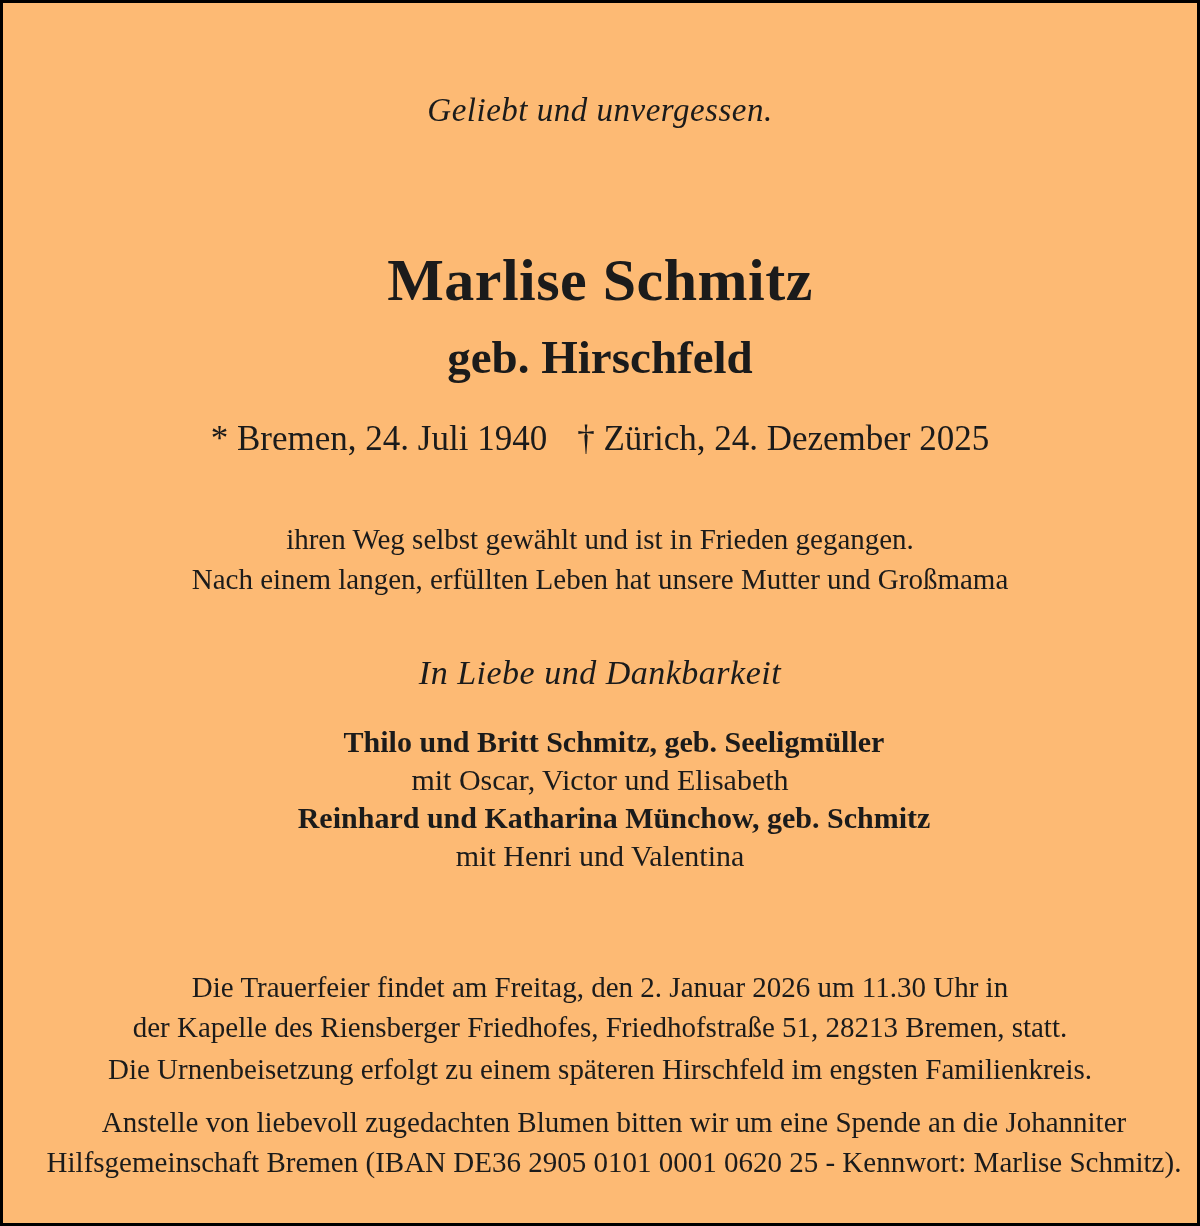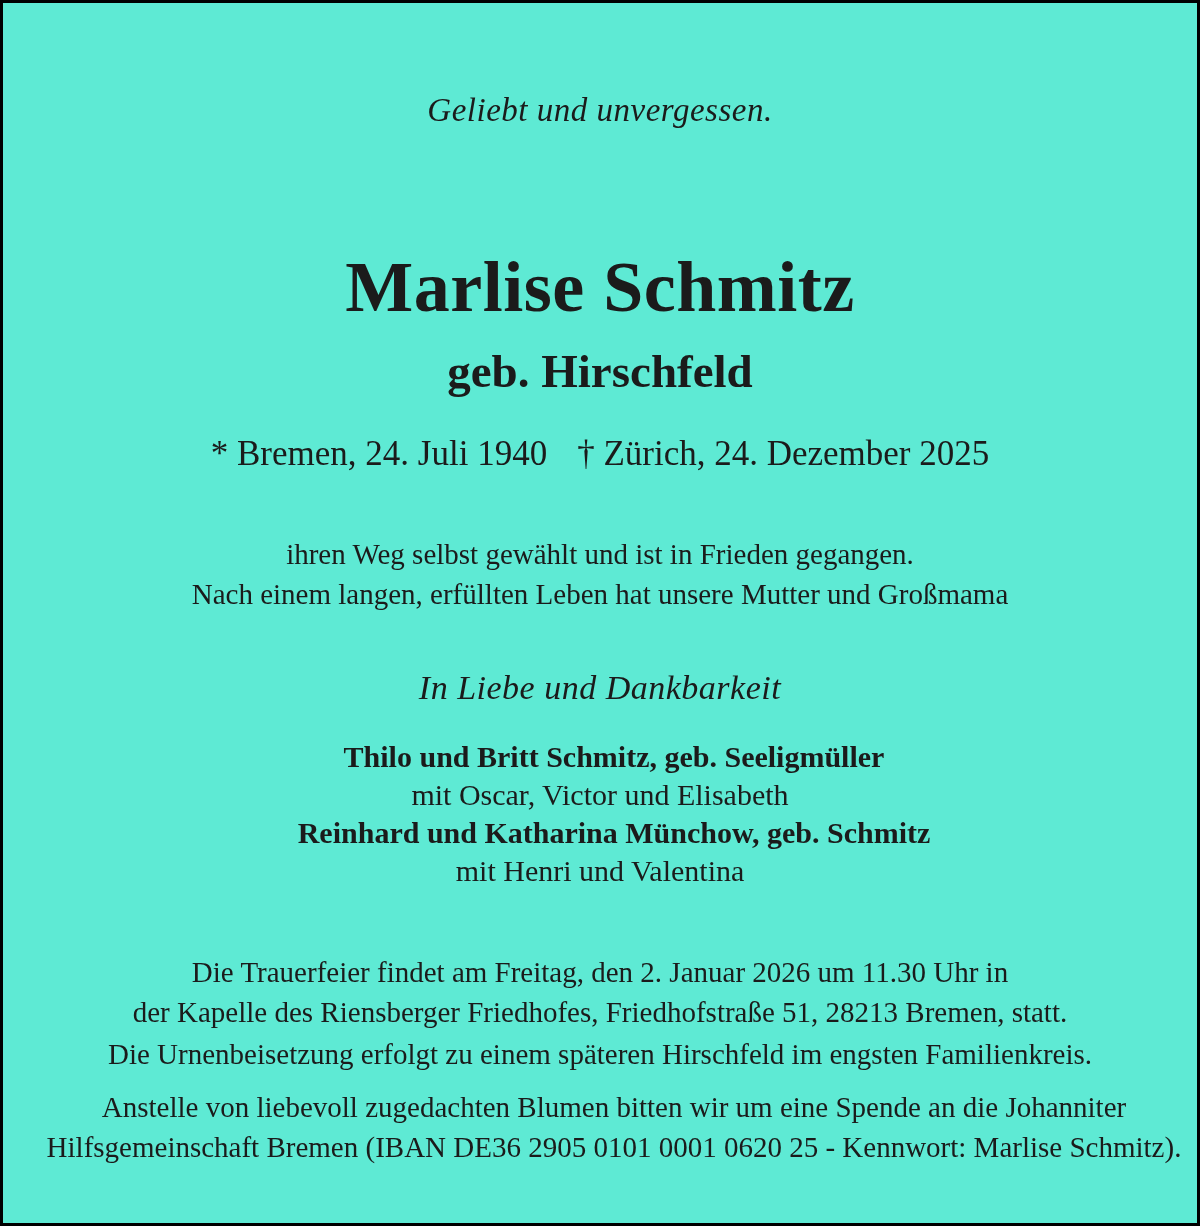--- a/index.html
+++ b/index.html
@@ -1,37 +1,37 @@
 <!DOCTYPE html>
 <html><head>
 <meta charset="utf-8">
 <style>
   * { margin: 0; padding: 0; box-sizing: border-box; }
   html, body { background: #e9e9e9; }
   .page {
     position: relative;
     width: 1200px;
     height: 1226px;
-    background: #5eead4;
+    background: #fdba74;
     border: 3px solid #000000;
     font-family: "Liberation Serif", "DejaVu Serif", serif;
     color: #1b1b1b;
     text-align: center;
     overflow: hidden;
   }
   .epigraph {
     margin-top: 86px;
     font-size: 33px;
     font-style: italic;
     line-height: 1.3;
     letter-spacing: 0.5px;
   }
   .deceased-name {
     margin-top: 112px;
-    font-size: 72px;
+    font-size: 60px;
     font-weight: bold;
     line-height: 1.2;
     letter-spacing: 0.5px;
   }
   .maiden-name {
     margin-top: 13px;
     font-size: 47px;
     font-weight: bold;
     line-height: 1.2;
   }
@@ -56,21 +56,21 @@
     letter-spacing: 0.5px;
   }
   .mourners {
     margin-top: 28px;
     font-size: 30px;
     line-height: 38px;
     list-style: none;
   }
   .mourners .bold { font-weight: bold; padding-left: 28px; }
   .funeral-info {
-    margin-top: 62px;
+    margin-top: 92px;
     font-size: 29px;
     line-height: 40px;
   }
   .urn-info {
     margin-top: 2px;
     font-size: 29px;
     line-height: 40px;
   }
   .donation-info {
     margin-top: 13px;

